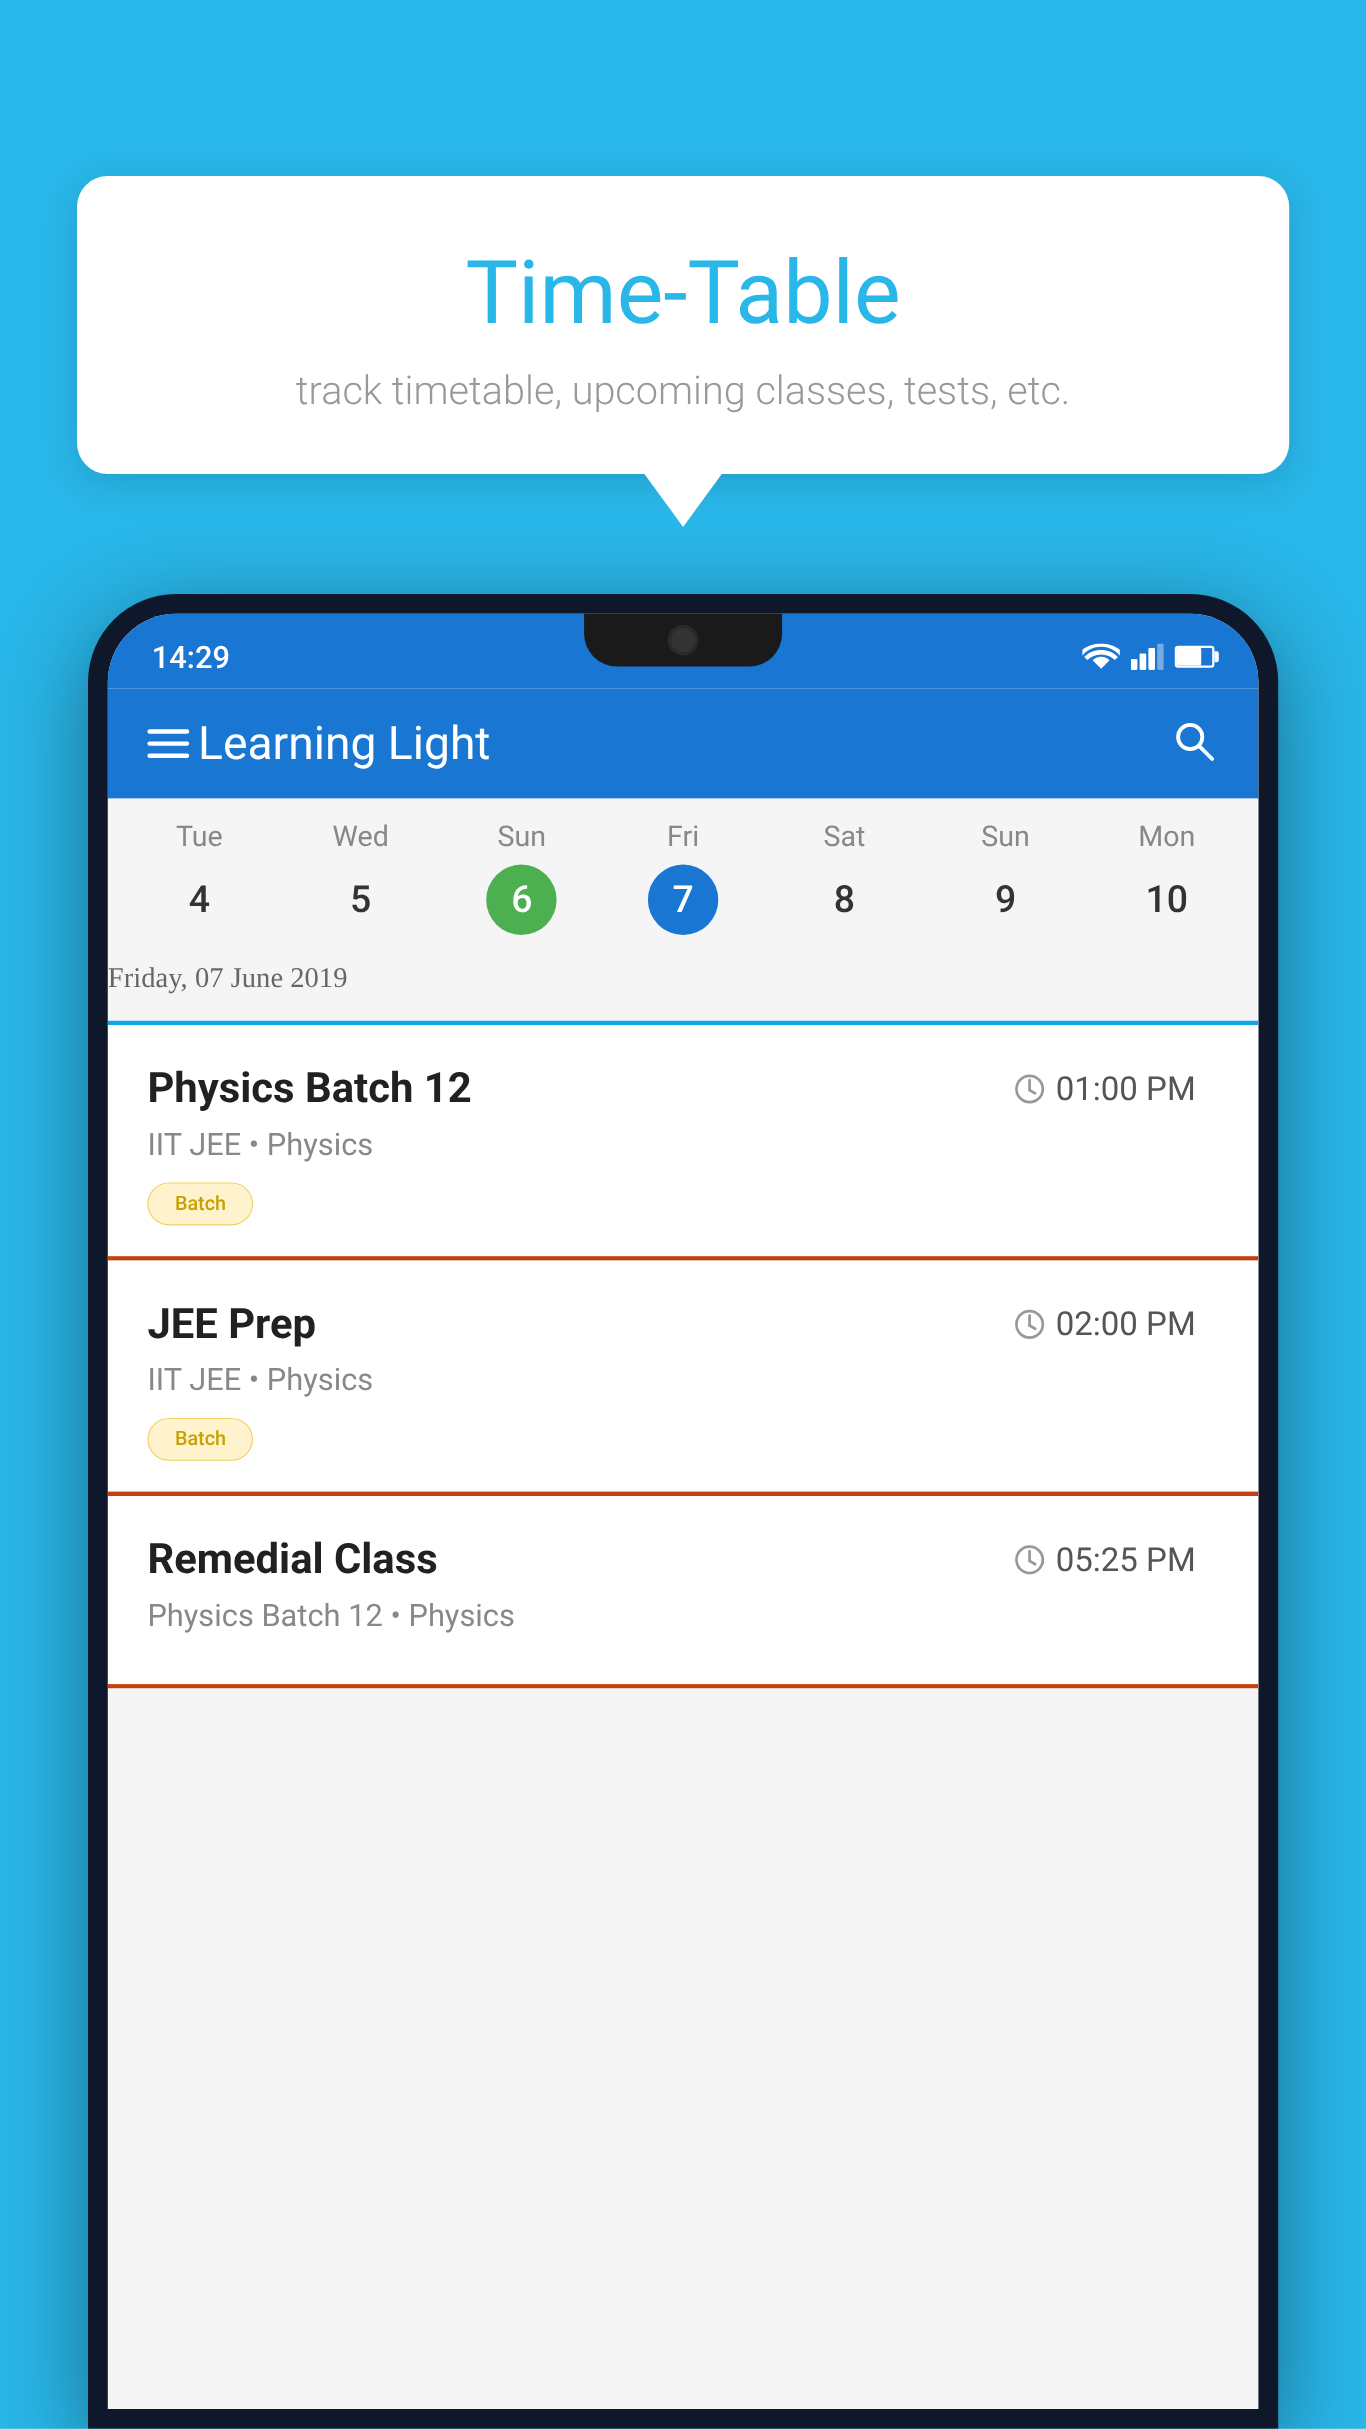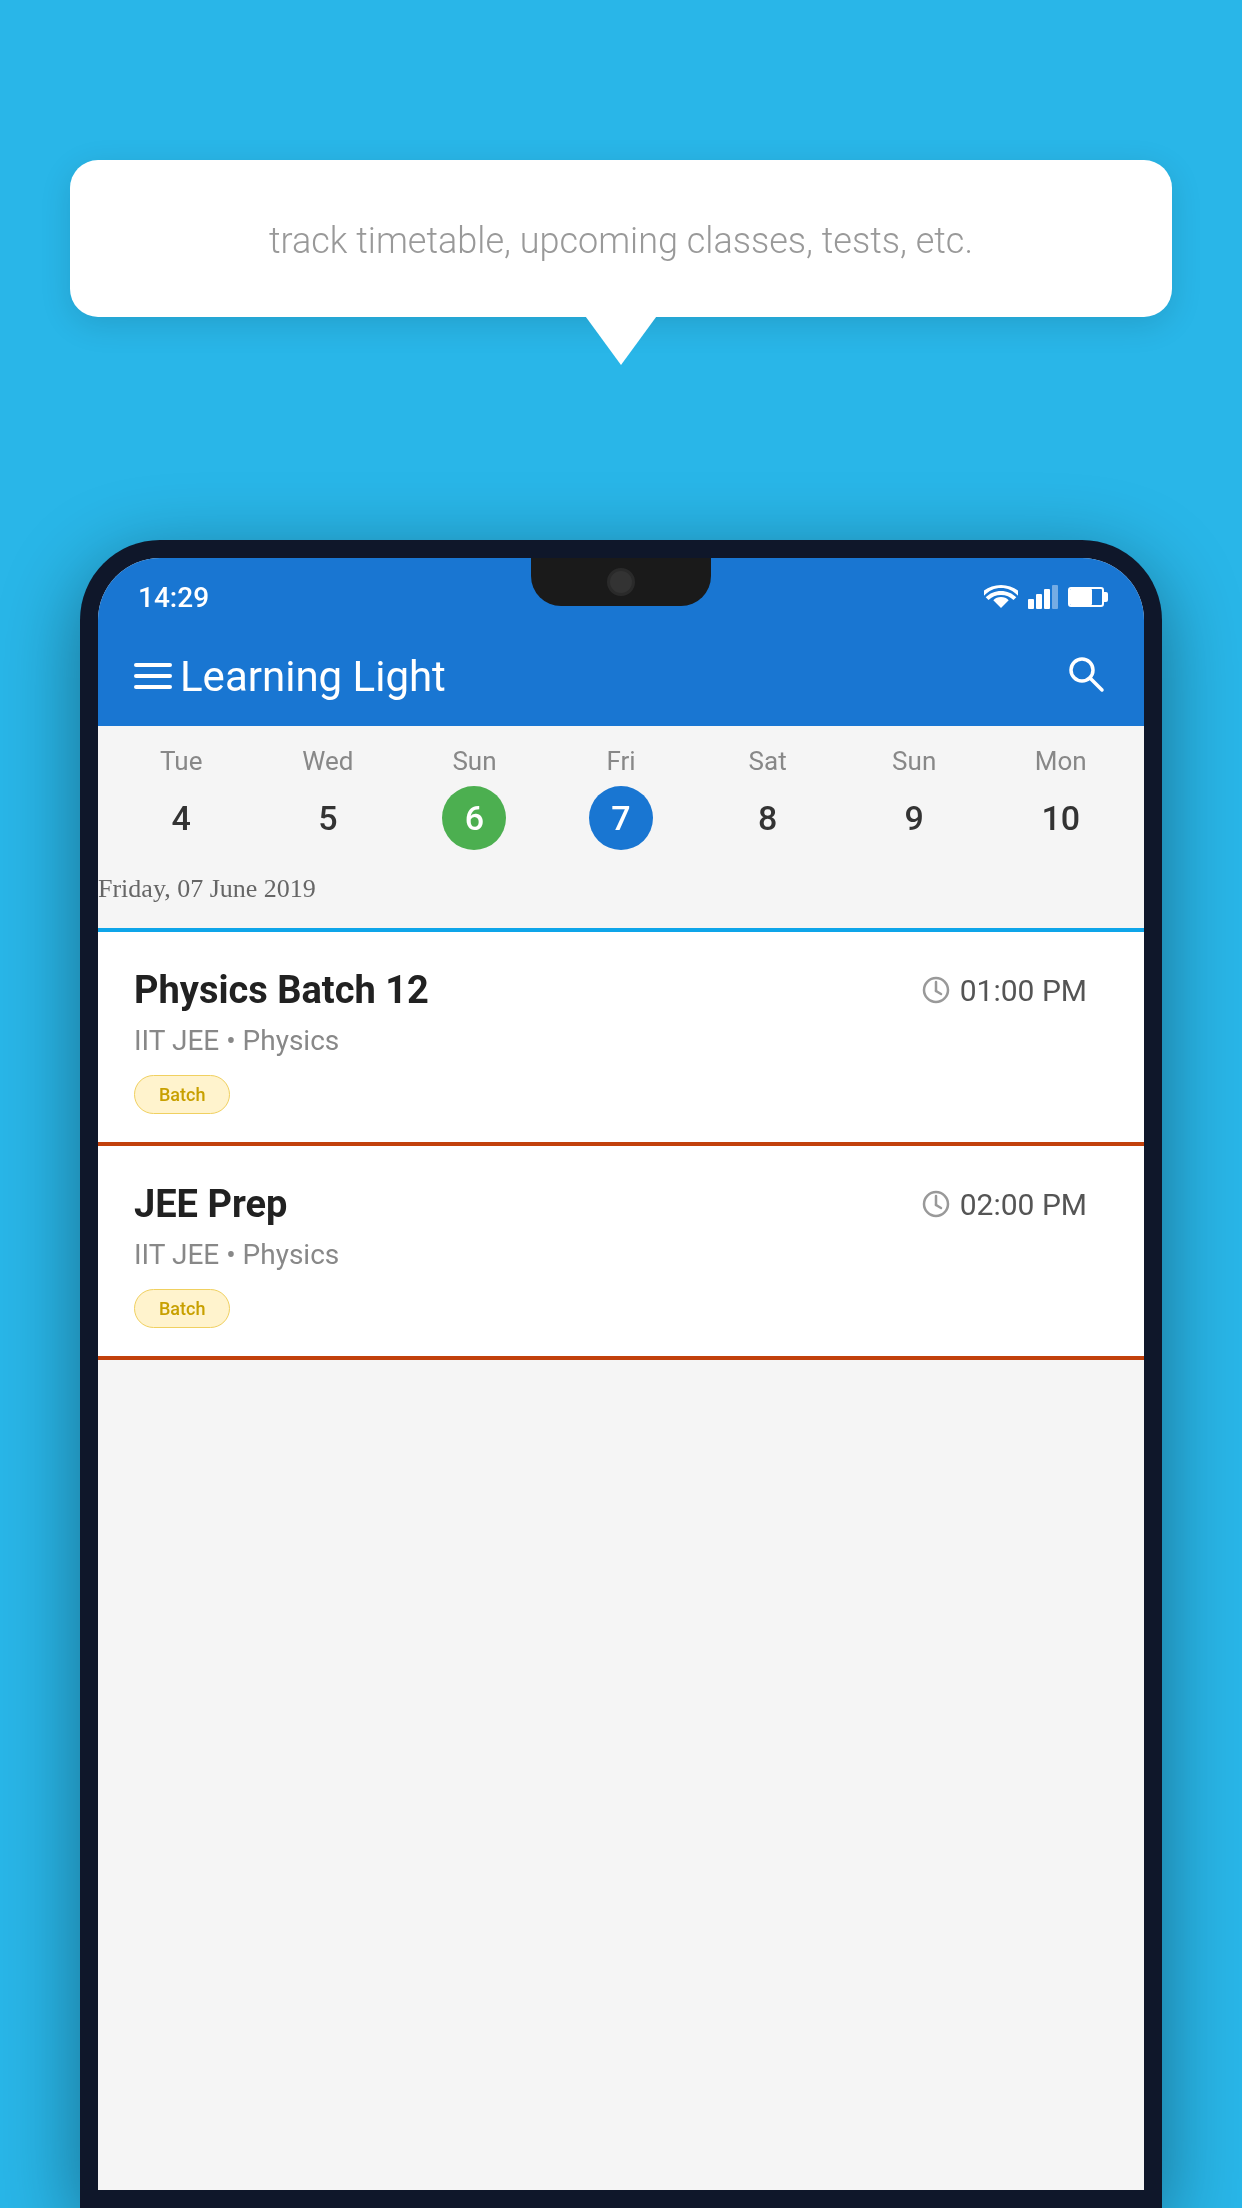--- a/index.html
+++ b/index.html
@@ -293,20 +293,21 @@
       border-radius: 24px;
       font-size: 18px;
       font-weight: 500;
       border: 1.5px solid #f0d060;
     }
   </style>
 </head>
 <body>
 
 <div class="tooltip-card">
+  <div class="tooltip-title">Time-Table</div>
   <div class="tooltip-subtitle">track timetable, upcoming classes, tests, etc.</div>
 </div>
 
 <div class="phone-frame">
   <div class="phone-notch-area">
     <div class="phone-camera"></div>
   </div>
   <div class="phone-screen">
 
     <div class="status-bar">
@@ -395,16 +396,30 @@
             <div class="schedule-title">JEE Prep</div>
             <div class="schedule-time">
               <svg width="28" height="28" viewBox="0 0 28 28" fill="none">
                 <circle cx="14" cy="14" r="12" stroke="#999" stroke-width="2.5"></circle>
                 <line x1="14" y1="6" x2="14" y2="15" stroke="#999" stroke-width="2.5" stroke-linecap="round"></line>
                 <line x1="14" y1="15" x2="19" y2="18" stroke="#999" stroke-width="2.5" stroke-linecap="round"></line>
               </svg>
               <span>02:00 PM</span>
             </div>
           </div><div class="schedule-meta">IIT JEE • Physics</div><span class="batch-badge">Batch</span></div>
+        <div class="schedule-item">
+          <div class="schedule-item-header">
+            <div class="schedule-title">Remedial Class</div>
+            <div class="schedule-time">
+              <svg width="28" height="28" viewBox="0 0 28 28" fill="none">
+                <circle cx="14" cy="14" r="12" stroke="#999" stroke-width="2.5"></circle>
+                <line x1="14" y1="6" x2="14" y2="15" stroke="#999" stroke-width="2.5" stroke-linecap="round"></line>
+                <line x1="14" y1="15" x2="19" y2="18" stroke="#999" stroke-width="2.5" stroke-linecap="round"></line>
+              </svg>
+              <span>05:25 PM</span>
+            </div>
+          </div>
+          <div class="schedule-meta">Physics Batch 12 • Physics</div>
+        </div>
       </div>
 
   </div>
 </div>
 
 </body></html>

